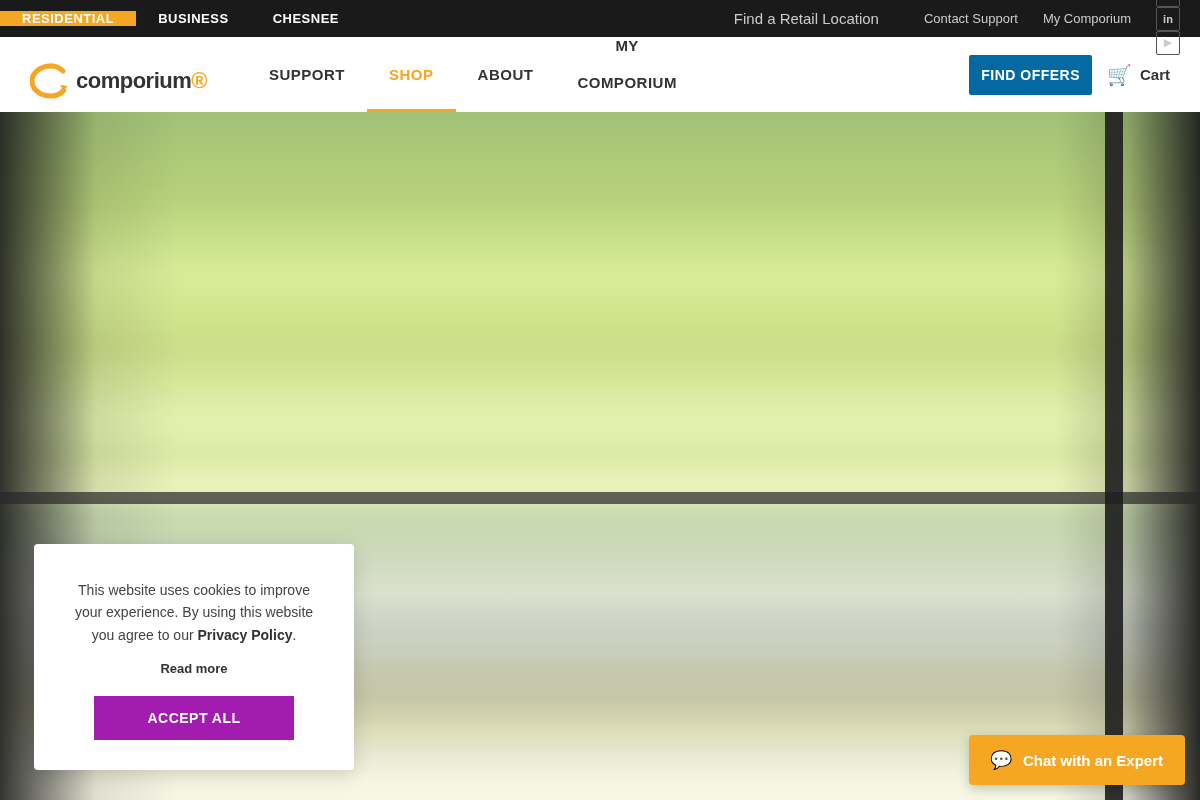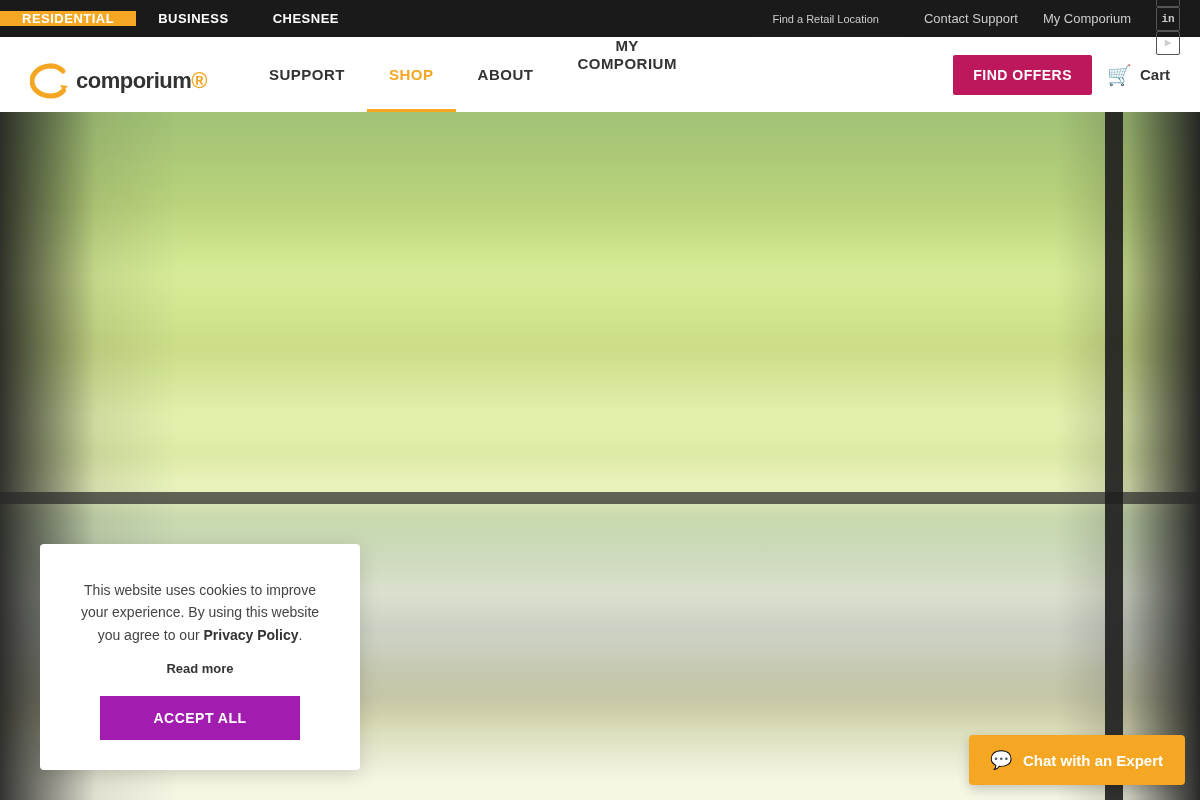--- a/index.html
+++ b/index.html
@@ -17,21 +17,20 @@
     }
     .social-icon {
       width: 22px;
       height: 22px;
       display: flex;
       align-items: center;
       justify-content: center;
       color: #ccc;
       font-size: 14px;
       cursor: pointer;
-      font-family: Liberation Mono, monospace;
     }
     .tab-bar-left {
       display: flex;
     }
     .tab-item {
       padding: 0 22px;
       display: flex;
       align-items: center;
       color: #fff;
       font-size: 13px;
@@ -80,20 +79,21 @@
       display: flex;
       align-items: center;
       font-size: 15px;
       font-weight: 600;
       color: #333;
       cursor: pointer;
       text-transform: uppercase;
       letter-spacing: 0.5px;
       position: relative;
       text-decoration: none;
+      gap: 19px;
     }
     .nav-link.active {
       color: #f5a623;
     }
     .nav-link.active::after {
       content: '';
       position: absolute;
       bottom: 0;
       left: 0;
       right: 0;
@@ -107,24 +107,24 @@
       text-align: center;
       line-height: 1.2;
     }
     .nav-right {
       display: flex;
       align-items: center;
       gap: 15px;
       margin-left: auto;
     }
     .find-offers-btn {
-      background: #be185d;
+      background: #0369a1;
       color: #fff;
       border: none;
-      padding: 12px 20px;
+      padding: 12px 12px;
       font-size: 14px;
       font-weight: 700;
       cursor: pointer;
       text-transform: uppercase;
       letter-spacing: 0.5px;
       border-radius: 2px;
     }
     .cart-btn {
       display: flex;
       align-items: center;
@@ -191,21 +191,21 @@
       top: 0; bottom: 0;
       left: 1105px;
       width: 18px;
       background: rgba(30, 30, 30, 0.9);
     }
 
     
     .cookie-popup {
       position: absolute;
       bottom: 30px;
-      left: 40px;
+      left: 34px;
       width: 320px;
       background: #fff;
       border-radius: 4px;
       padding: 35px 30px 30px;
       box-shadow: 0 4px 20px rgba(0,0,0,0.15);
       text-align: center;
     }
     .cookie-text {
       font-size: 14px;
       color: #444;
@@ -282,21 +282,21 @@
       </div>
       <div class="tab-item">
         <span>BUSINESS</span>
       </div>
       <div class="tab-item">
         <span>CHESNEE</span>
       </div>
     </div>
 
     <div style="display:flex; align-items:center; gap:25px; padding-right:20px; height:37px;">
-      <a class="utility-bar" style="color:#ccc; text-decoration:none; font-size:11px;">Find a Retail Location</a>
+      <a class="utility-bar" style="color:#ccc; text-decoration:none; font-size:15px;">Find a Retail Location</a>
       <a style="color:#ccc; text-decoration:none; font-size:13px;">Contact Support</a>
       <a style="color:#ccc; text-decoration:none; font-size:13px;">My Comporium</a>
       <div class="social-icons">
         <div class="social-icon" style="border:1px solid #555; border-radius:2px; width:24px; height:24px; display:flex; align-items:center; justify-content:center; color:#ccc; font-size:13px; font-weight:700;">f</div>
         <div class="social-icon" style="border:1px solid #555; border-radius:2px; width:24px; height:24px; display:flex; align-items:center; justify-content:center; color:#ccc; font-size:11px; font-weight:700;">in</div>
         <div class="social-icon" style="border:1px solid #555; border-radius:2px; width:24px; height:24px; display:flex; align-items:center; justify-content:center; color:#ccc; font-size:11px;">▶</div>
       </div>
     </div>
   </div>
 </div>

